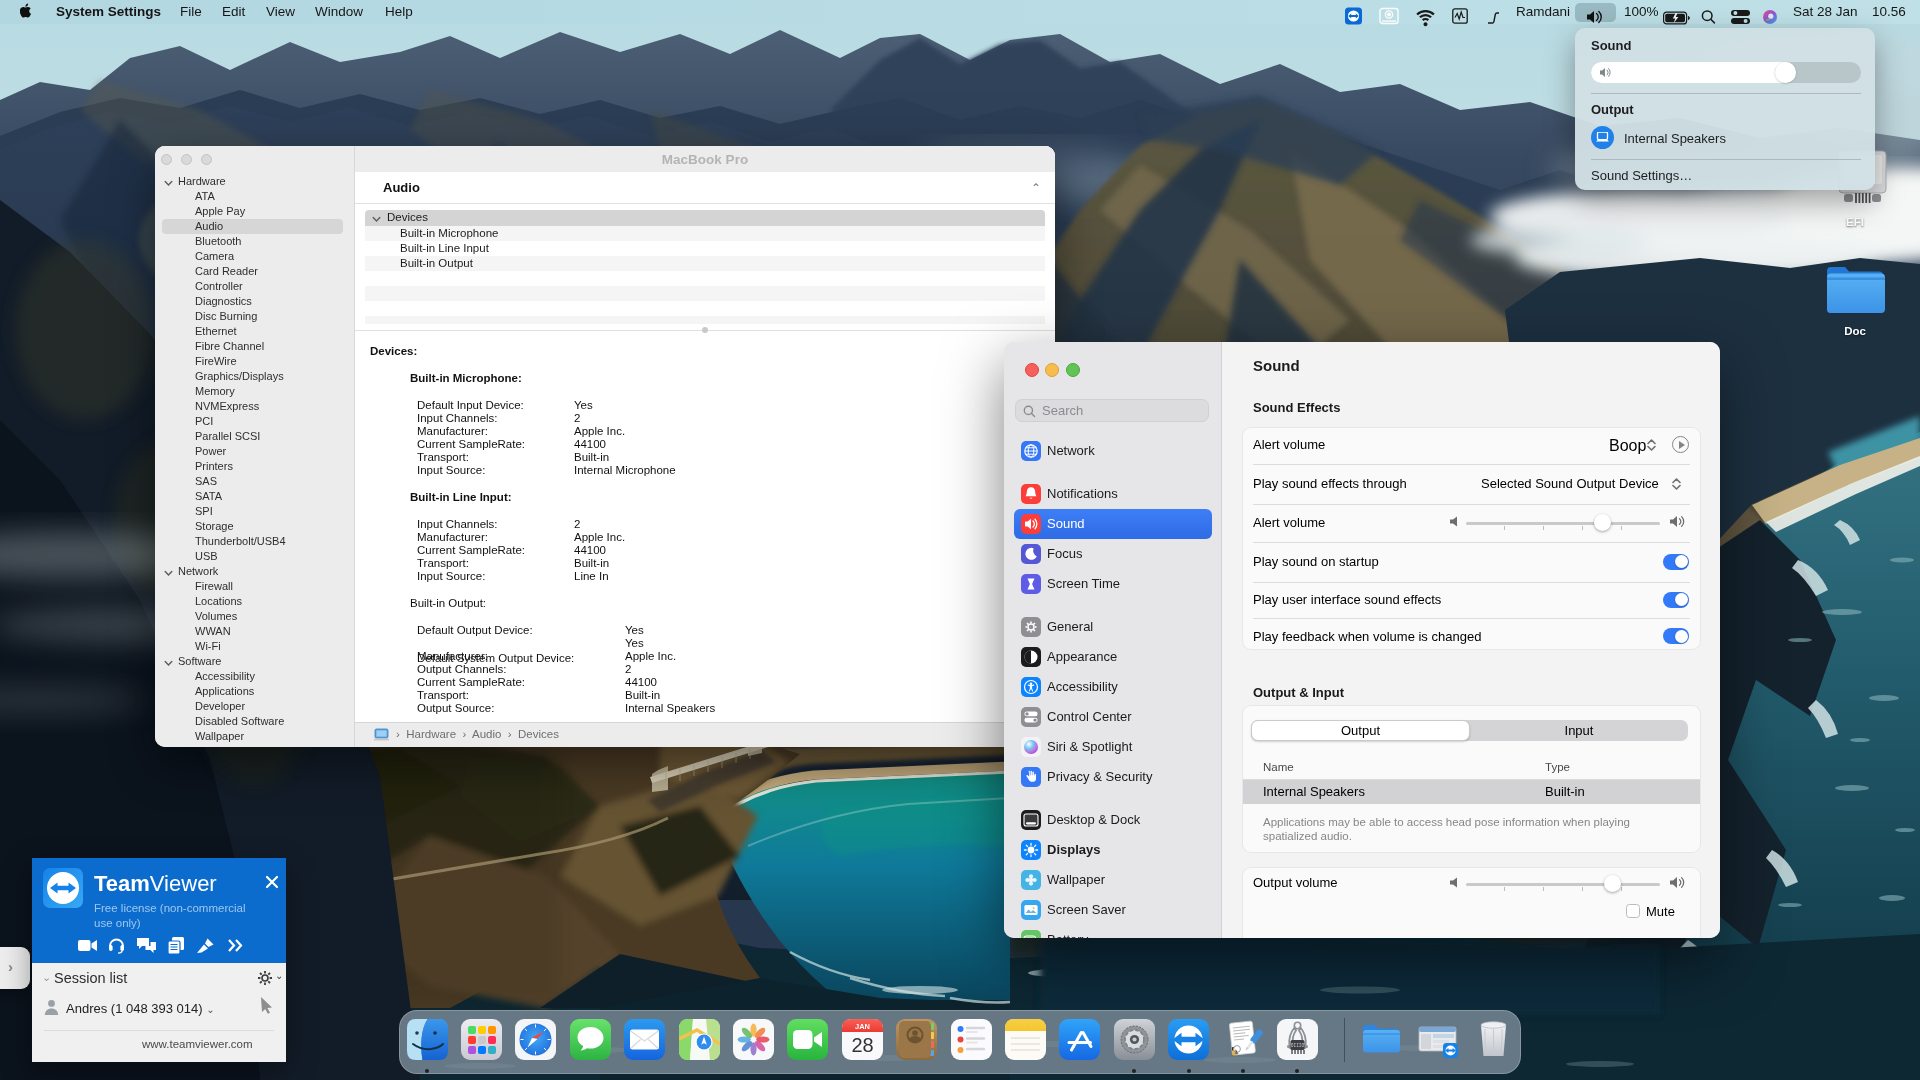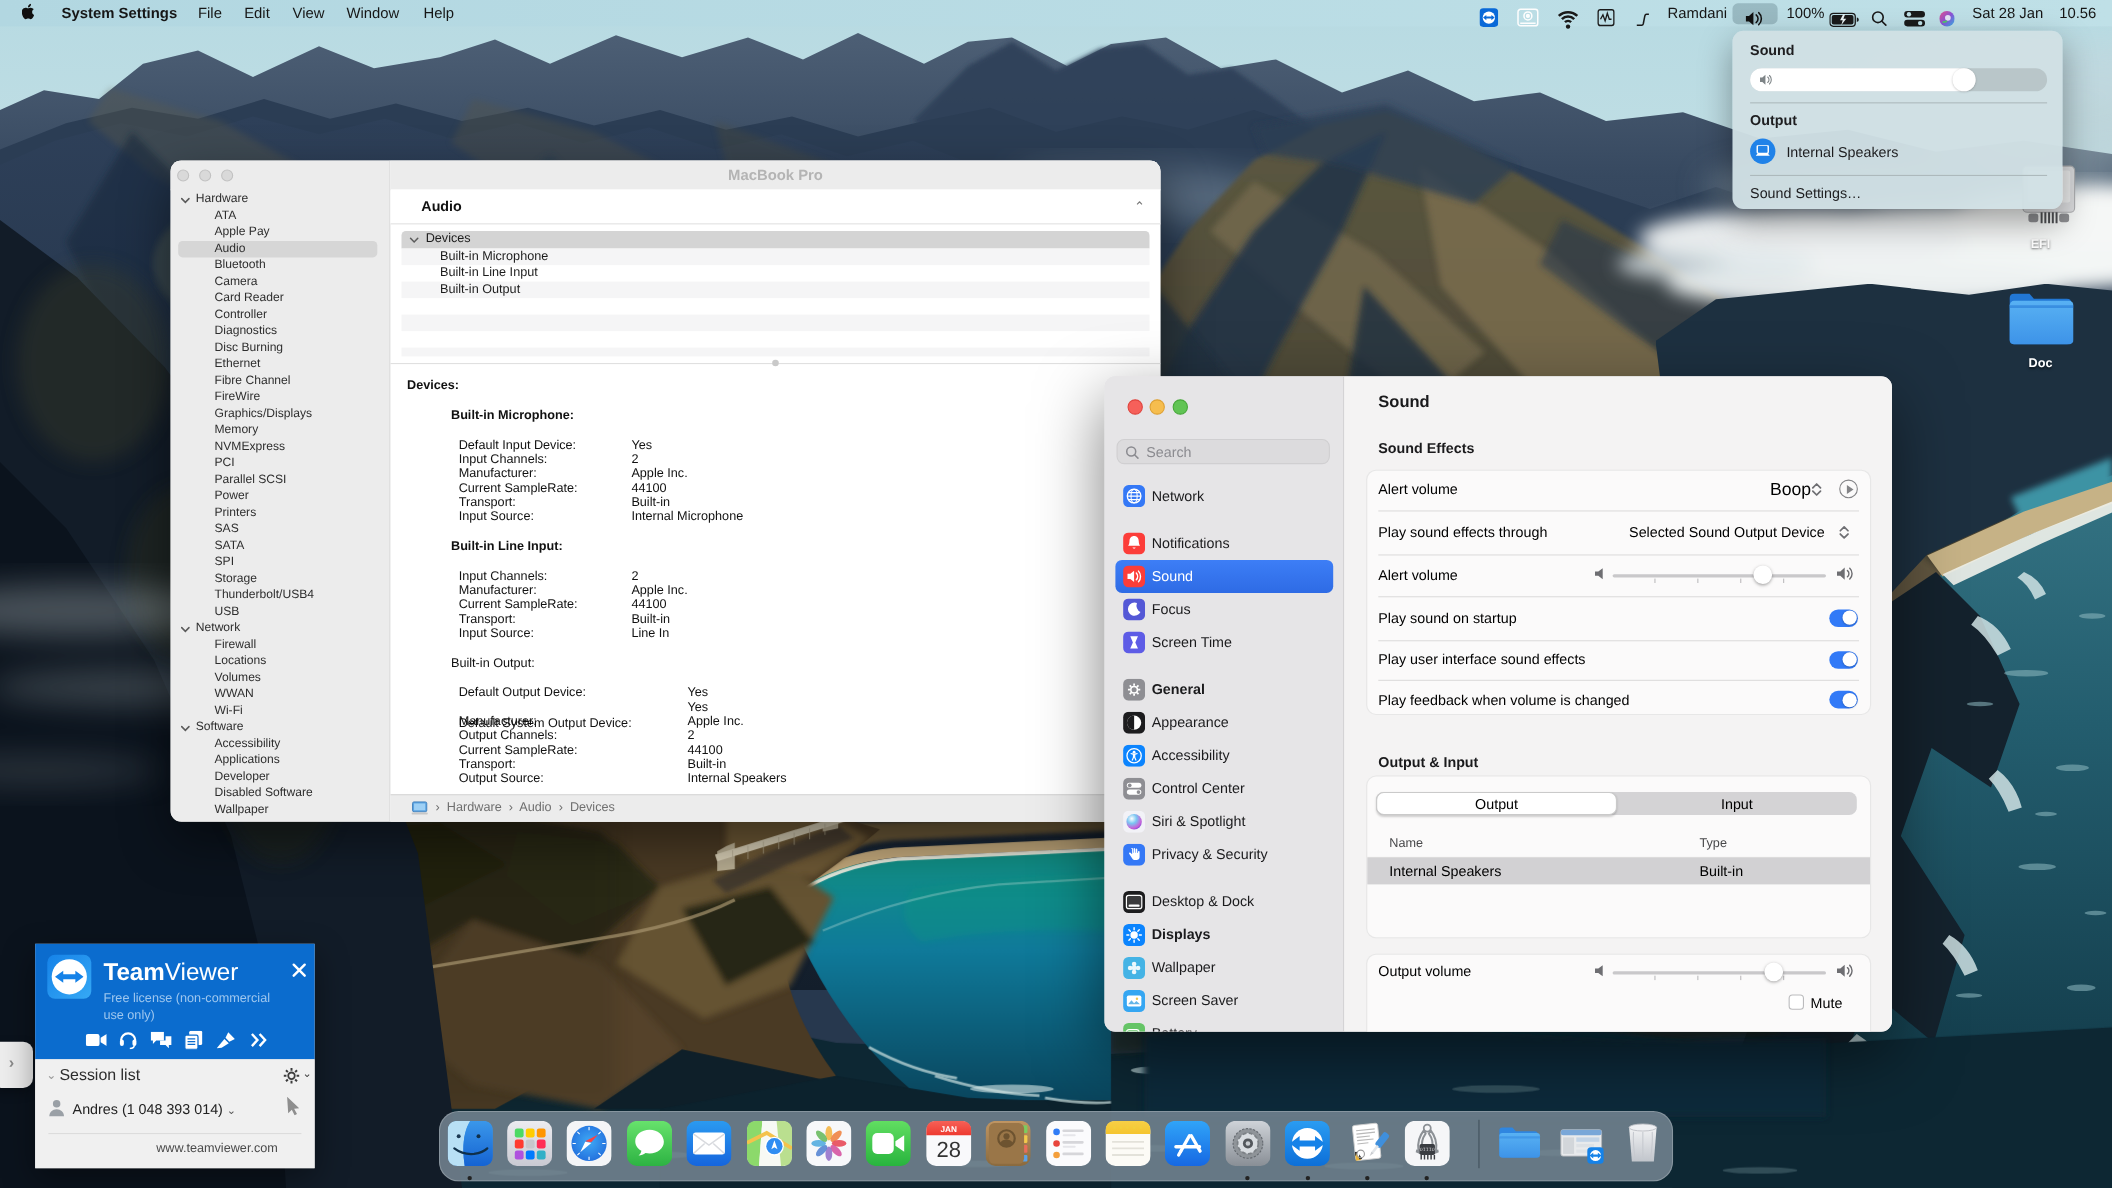--- a/index.html
+++ b/index.html
@@ -535,21 +535,21 @@
           <div class="sblbl" style="color:#1b1b1d;font-weight:400">Screen Time</div>
         </div>
       <div class="sbrow" style="top:270px">
           <div class="sbico"><svg width="20" height="20" viewBox="0 0 20 20">
               <rect width="20" height="20" rx="5" fill="#8e8e93"></rect>
               <circle cx="10" cy="10" r="3" fill="none" stroke="#fff" stroke-width="1.4"></circle>
               <g stroke="#fff" stroke-width="1.6">
                 <path d="M10 4.4v2M10 13.6v2M4.4 10h2M13.6 10h2M6 6l1.4 1.4M12.6 12.6L14 14M14 6l-1.4 1.4M7.4 12.6L6 14"></path>
               </g>
             </svg></div>
-          <div class="sblbl" style="color:#1b1b1d;font-weight:700">General</div>
+          <div class="sblbl" style="color:#1b1b1d;font-weight:400">General</div>
         </div>
       <div class="sbrow" style="top:300px">
           <div class="sbico"><svg width="20" height="20" viewBox="0 0 20 20">
               <rect width="20" height="20" rx="5" fill="#1c1c1e"></rect>
               <circle cx="10" cy="10" r="6.5" fill="#fff"></circle>
               <path d="M10 3.5a6.5 6.5 0 0 0 0 13z" fill="#1c1c1e"></path>
             </svg></div>
           <div class="sblbl" style="color:#1b1b1d;font-weight:400">Appearance</div>
         </div>
       <div class="sbrow" style="top:330px">
@@ -695,20 +695,21 @@
     <div class="abs" style="left:247px;top:378px;width:437px;height:21px;border-radius:7px;background:#d4d3d5"></div>
     <div class="abs" style="left:247px;top:378px;width:219px;height:21px;border-radius:7px;background:#fff;border:1px solid #cacaca;box-sizing:border-box;box-shadow:0 1px 2px rgba(0,0,0,.18)"></div>
     <div class="abs" style="left:247px;top:381px;width:219px;text-align:center;font-size:13px">Output</div>
     <div class="abs" style="left:466px;top:381px;width:218px;text-align:center;font-size:13px">Input</div>
     <div class="abs" style="left:259px;top:419px;font-size:11.5px;color:#48484a">Name</div>
     <div class="abs" style="left:541px;top:419px;font-size:11.5px;color:#48484a">Type</div>
     <div class="abs" style="left:239px;top:436.5px;width:457px;height:1px;background:#dcdbdb"></div>
     <div class="abs" style="left:239px;top:437.5px;width:457px;height:24px;background:#d2d1d3"></div>
     <div class="abs" style="left:259px;top:442px;font-size:13px">Internal Speakers</div>
     <div class="abs" style="left:541px;top:442px;font-size:13px">Built-in</div>
+    <div class="abs" style="left:259px;top:474px;font-size:11.5px;color:#86868a;line-height:13.5px">Applications may be able to access head pose information when playing<br>spatialized audio.</div>
     
     <div class="abs" style="left:238px;top:525px;width:459px;height:80px;border-radius:9px;background:rgba(255,255,255,.6);border:1px solid rgba(0,0,0,.08);box-sizing:border-box"></div>
     <div class="abs" style="left:249px;top:533px;font-size:13px">Output volume</div>
     <svg class="abs" style="left:446px;top:535px" width="12" height="11" viewBox="0 0 12 11">
         <path d="M0 3.5h3l4-3v10l-4-3H0z" fill="#6e6e72"></path>
       </svg>
     <div class="abs" style="left:462px;top:540.5px;width:194px;height:3px;border-radius:2px;background:#c9c8ca"></div>
     <div class="abs" style="left:462px;top:545px;width:194px;height:5px">
       <div style="position:absolute;left:38px;top:0;width:1px;height:4px;background:#bcbbbd"></div>
       <div style="position:absolute;left:77px;top:0;width:1px;height:4px;background:#bcbbbd"></div>

